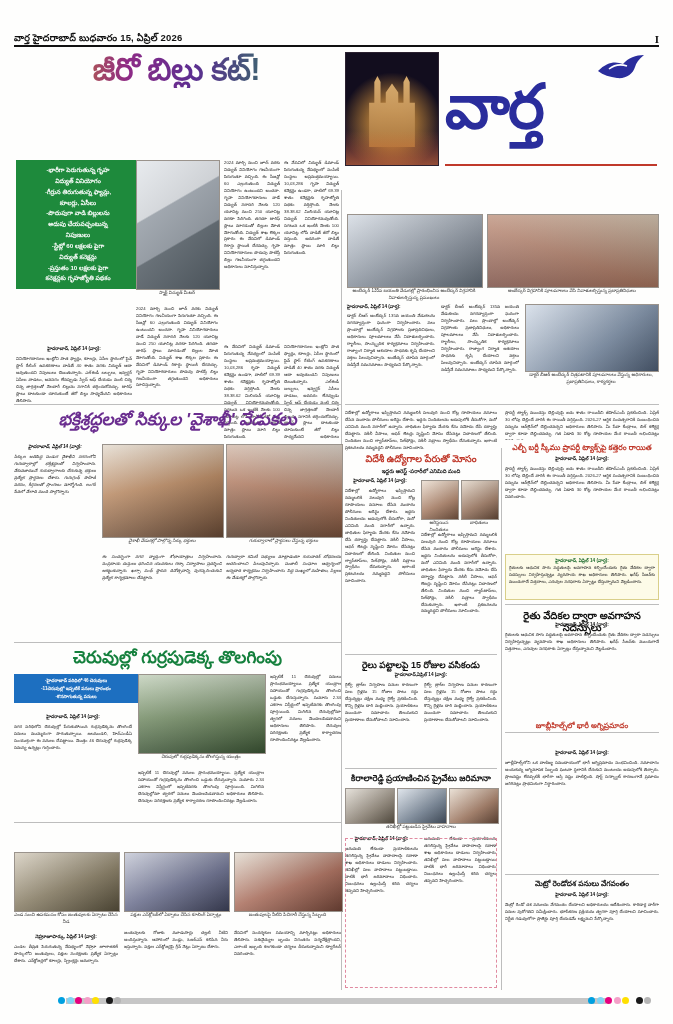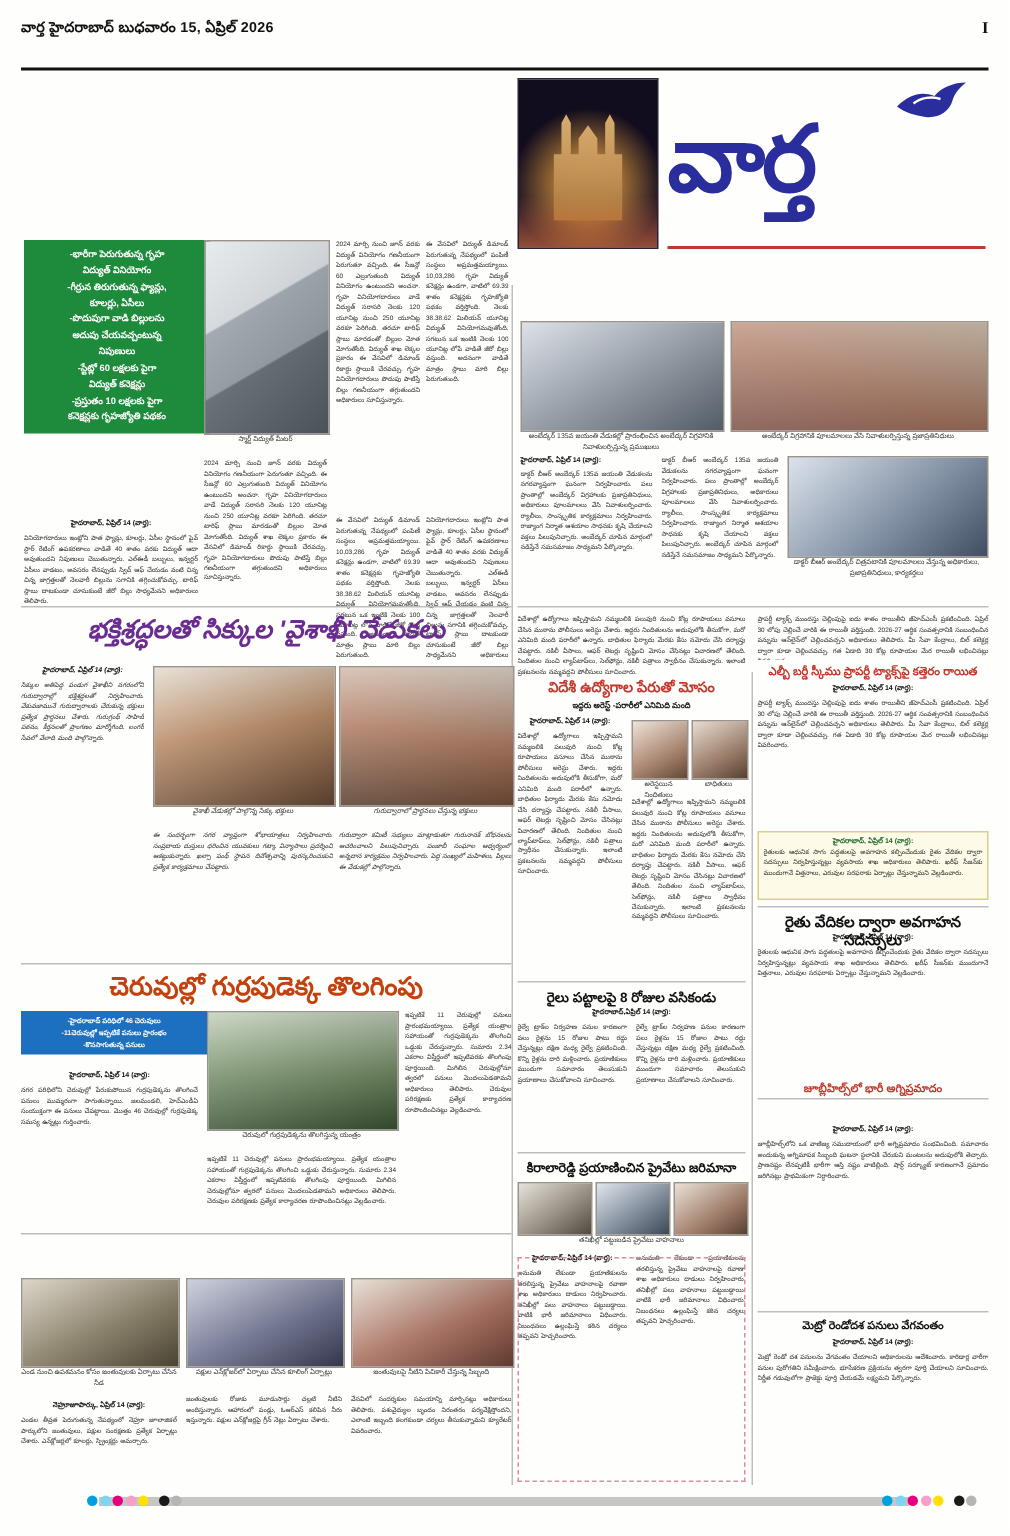--- a/index.html
+++ b/index.html
@@ -2,21 +2,21 @@
 <html><head>
 <meta charset="utf-8">
 <style>
   html,body{margin:0;padding:0;background:#fff;}
   body{width:673px;height:1024px;overflow:hidden;
        font-family:"Liberation Sans","DejaVu Sans",sans-serif;
        color:#1a1a1a;-webkit-font-smoothing:none;}
   .page{position:relative;width:673px;height:1024px;background:#fefefd;}
 
   
-  .topbar{position:absolute;left:14px;top:10px;width:645px;height:18px;
+  .topbar{position:absolute;left:14px;top:30px;width:645px;height:18px;
           display:flex;align-items:center;justify-content:space-between;}
   .topbar .dateline{font-size:9.5px;font-weight:bold;color:#111;letter-spacing:.2px;}
   .topbar .pageno{font-size:11px;font-weight:bold;color:#111;font-family:"Liberation Serif",serif;}
   .rule{position:absolute;left:14px;top:45px;width:645px;height:1.6px;background:#111;}
 
   
   .blk{position:absolute;box-sizing:border-box;}
   .hl{font-weight:bold;text-align:center;line-height:1.15;}
   .photo{background:#b9b2ab;position:relative;overflow:hidden;border:0.5px solid #9a938c;}
   .photo::after{content:"";position:absolute;inset:0;
@@ -98,20 +98,21 @@
         <path d="M3 19 C12 10, 20 9, 28 12 C33 6, 41 3, 49 3 C44 7, 41 11, 40 15
                  C38 22, 31 27, 22 26 C15 25, 8 23, 3 19 Z" fill="#2a2d9c"></path>
         <path d="M14 17 C19 13, 26 12, 32 14" stroke="#fff" stroke-width="1.6" fill="none"></path>
       </svg>
     </div>
     <div class="vaartha">వార్త</div>
     <div class="mrule"></div>
   </div>
 
   <div class="blk" style="left:14px;top:48px;width:325px;height:350px;">
+    <div class="hl h-main2" style="margin-top:4px;">జీరో బిల్లు కట్!</div>
 
     <div class="bull-green" style="position:absolute;left:2px;top:112px;width:116px;">
       <div>-భారీగా పెరుగుతున్న గృహ</div>
       <div>విద్యుత్ వినియోగం</div>
       <div>-గీర్రున తిరుగుతున్న ఫ్యాన్లు,</div>
       <div>కూలర్లు, ఏసీలు</div>
       <div>-పొదుపుగా వాడి బిల్లులను</div>
       <div>అదుపు చేయవచ్చంటున్న</div>
       <div>నిపుణులు</div>
       <div>-స్టేట్లో 60 లక్షలకు పైగా</div>
@@ -170,21 +171,21 @@
     <div class="cap" style="position:absolute;left:88px;top:128px;width:120px;">వైశాఖీ వేడుకల్లో పాల్గొన్న సిక్కు భక్తులు</div>
     <div class="cap" style="position:absolute;left:212px;top:128px;width:115px;">గురుద్వారాలో ప్రార్థనలు చేస్తున్న భక్తులు</div>
 
     <div class="txt" style="position:absolute;left:88px;top:144px;width:120px;height:82px;">ఈ సందర్భంగా నగర వ్యాప్తంగా శోభాయాత్రలు నిర్వహించారు. సంప్రదాయ దుస్తులు ధరించిన యువకులు గట్కా విన్యాసాలు ప్రదర్శించి ఆకట్టుకున్నారు. ఖల్సా పంథ్ స్థాపన దినోత్సవాన్ని పురస్కరించుకుని ప్రత్యేక కార్యక్రమాలు చేపట్టారు.</div>
     <div class="txt" style="position:absolute;left:212px;top:144px;width:115px;height:82px;">గురుద్వారా కమిటీ సభ్యులు మాట్లాడుతూ గురునానక్ బోధనలను ఆచరించాలని పిలుపునిచ్చారు. పంజాబీ సంఘాల ఆధ్వర్యంలో అన్నదాన కార్యక్రమం నిర్వహించారు. పెద్ద సంఖ్యలో మహిళలు, పిల్లలు ఈ వేడుకల్లో పాల్గొన్నారు.</div>
   </div>
 
   <div class="hline" style="left:14px;top:642px;width:327px;"></div>
 
   <div class="blk" style="left:14px;top:648px;width:327px;height:172px;">
-    <div class="hl h-sec" style="color:#c2410c;">చెరువుల్లో గుర్రపుడెక్క తొలగింపు</div>
+    <div class="hl h-sec" style="color:#15803d;">చెరువుల్లో గుర్రపుడెక్క తొలగింపు</div>
 
     <div class="bull-blue" style="position:absolute;left:0;top:26px;width:118px;">
       <div>-హైదరాబాద్ పరిధిలో 46 చెరువులు</div>
       <div>-11చెరువుల్లో ఇప్పటికే పనులు ప్రారంభం</div>
       <div>-కొనసాగుతున్న పనులు</div>
     </div>
 
     <div class="dtl" style="position:absolute;left:0;top:66px;width:118px;">హైదరాబాద్, ఏప్రిల్ 14 (వార్త):</div>
     <div class="txt" style="position:absolute;left:0;top:76px;width:118px;height:94px;">నగర పరిధిలోని చెరువుల్లో పేరుకుపోయిన గుర్రపుడెక్కను తొలగించే పనులు ముమ్మరంగా సాగుతున్నాయి. జలమండలి, హెచ్ఎండీఏ సంయుక్తంగా ఈ పనులు చేపట్టాయి. మొత్తం 46 చెరువుల్లో గుర్రపుడెక్క సమస్య ఉన్నట్లు గుర్తించారు.</div>
 
@@ -226,21 +227,21 @@
     <div class="photo" style="position:absolute;left:76px;top:70px;width:36px;height:38px;
          background:linear-gradient(160deg,#e8d8c8,#b98a6e 60%,#7d5a45);"></div>
     <div class="photo" style="position:absolute;left:116px;top:70px;width:36px;height:38px;
          background:linear-gradient(160deg,#ded0c0,#a77f66 60%,#6e503e);"></div>
     <div class="cap" style="position:absolute;left:76px;top:110px;width:36px;">అరెస్టయిన నిందితులు</div>
     <div class="cap" style="position:absolute;left:116px;top:110px;width:36px;">బాధితులు</div>
     <div class="txt" style="position:absolute;left:76px;top:122px;width:76px;height:116px;">విదేశాల్లో ఉద్యోగాలు ఇప్పిస్తామని నమ్మబలికి పలువురి నుంచి కోట్ల రూపాయలు వసూలు చేసిన ముఠాను పోలీసులు అరెస్టు చేశారు. ఇద్దరు నిందితులను అదుపులోకి తీసుకోగా, మరో ఎనిమిది మంది పరారీలో ఉన్నారు. బాధితుల ఫిర్యాదు మేరకు కేసు నమోదు చేసి దర్యాప్తు చేపట్టారు. నకిలీ వీసాలు, ఆఫర్ లెటర్లు సృష్టించి మోసం చేసినట్లు విచారణలో తేలింది. నిందితుల నుంచి ల్యాప్‌టాప్‌లు, సెల్‌ఫోన్లు, నకిలీ పత్రాలు స్వాధీనం చేసుకున్నారు. ఇలాంటి ప్రకటనలను నమ్మవద్దని పోలీసులు సూచించారు.</div>
 
     <div class="hline" style="left:0;top:244px;width:152px;"></div>
 
-    <div class="hl" style="position:absolute;left:0;top:250px;width:152px;font-size:9px;color:#111;">రైలు పట్టాలపై 8 రోజుల వసికండు</div>
+    <div class="hl" style="position:absolute;left:0;top:250px;width:152px;font-size:9px;color:#111;">రైలు పట్టాలపై 15 రోజుల వసికండు</div>
     <div class="dtl" style="position:absolute;left:0;top:262px;width:152px;">హైదరాబాద్,ఏప్రిల్ 14 (వార్త):</div>
     <div class="txt" style="position:absolute;left:0;top:272px;width:73px;height:82px;">రైల్వే ట్రాక్‌ల నిర్వహణ పనుల కారణంగా పలు రైళ్లను 15 రోజుల పాటు రద్దు చేస్తున్నట్లు దక్షిణ మధ్య రైల్వే ప్రకటించింది. కొన్ని రైళ్లను దారి మళ్లించారు. ప్రయాణికులు ముందుగా సమాచారం తెలుసుకుని ప్రయాణాలు చేసుకోవాలని సూచించారు.</div>
     <div class="txt" style="position:absolute;left:79px;top:272px;width:73px;height:82px;">రైల్వే ట్రాక్‌ల నిర్వహణ పనుల కారణంగా పలు రైళ్లను 15 రోజుల పాటు రద్దు చేస్తున్నట్లు దక్షిణ మధ్య రైల్వే ప్రకటించింది. కొన్ని రైళ్లను దారి మళ్లించారు. ప్రయాణికులు ముందుగా సమాచారం తెలుసుకుని ప్రయాణాలు చేసుకోవాలని సూచించారు.</div>
 
     <div class="hline" style="left:0;top:358px;width:152px;"></div>
 
     <div class="hl" style="position:absolute;left:0;top:364px;width:152px;font-size:8.5px;color:#111;">కిరాలారెడ్డి ప్రయాణించిన ప్రైవేటు జరిమానా</div>
     <div class="photo" style="position:absolute;left:0;top:378px;width:48px;height:34px;
          background:linear-gradient(150deg,#dcd6cc,#9a8f80 60%,#655c4e);"></div>
     <div class="photo" style="position:absolute;left:52px;top:378px;width:48px;height:34px;

